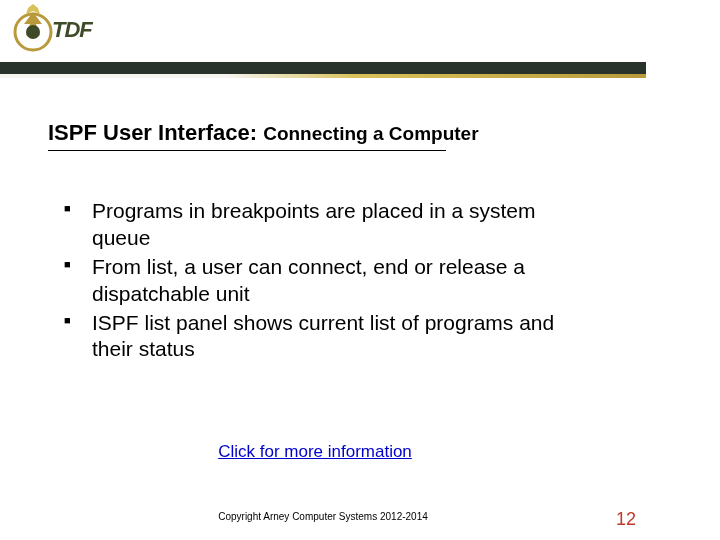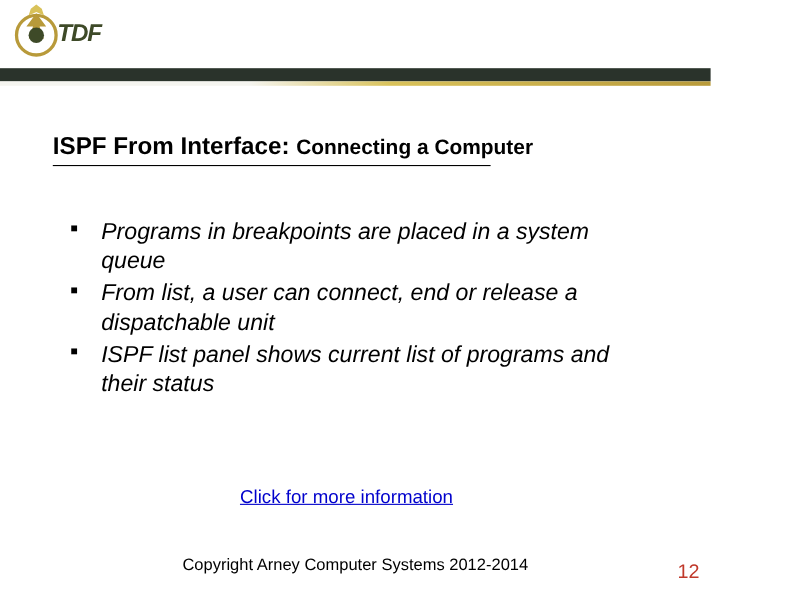--- a/index.html
+++ b/index.html
@@ -8,27 +8,27 @@
   .header { position: relative; height: 78px; }
   .logo-wrap { position: absolute; left: 10px; top: 2px; display: flex; align-items: center; }
   .logo-eagle { width: 46px; height: 56px; position: relative; }
   .logo-text { font-family: Arial, sans-serif; font-weight: 900; font-size: 22px; font-style: italic; color: #3e4a28; margin-left: -4px; letter-spacing: -1px; }
   .logo-sub { font-size: 5px; color: #3e4a28; position: absolute; left: 58px; top: 34px; letter-spacing: 0; }
   .dark-bar { position: absolute; top: 62px; left: 0; right: 0; height: 12px; background: #2a332b; }
   .gold-bar { position: absolute; top: 74px; left: 0; right: 0; height: 4px; background: linear-gradient(to right, #f5f5f0 0%, #f5f5f0 35%, #d9c25a 55%, #b89a3a 100%); }
   .title { position: absolute; left: 48px; top: 120px; font-size: 22px; font-weight: bold; color: #000; }
   .title .sub { font-size: 19px; font-weight: bold; }
   .title-underline { position: absolute; left: 48px; top: 150px; width: 398px; height: 1px; background: #000; }
-  .body { position: absolute; left: 64px; top: 198px; right: 50px; font-style: italic; }
+  .body { position: absolute; left: 64px; top: 198px; right: 50px; }
   .body ul { list-style: none; }
   .body li { position: relative; padding-left: 28px; font-size: 21px; line-height: 1.28; color: #000; margin-bottom: 2px; }
   .body li::before { content: "■"; position: absolute; left: 0; top: 3px; font-size: 11px; color: #000; }
   .link-line { position: absolute; left: 0; right: 16px; top: 442px; text-align: center; }
   .link-line a { color: #0000cc; font-size: 17px; text-decoration: underline; cursor: pointer; }
-  .copyright { position: absolute; left: 0; right: 0; bottom: 18px; text-align: center; font-size: 15px; color: #000; }
+  .copyright { position: absolute; left: 0; right: 0; bottom: 18px; text-align: center; font-size: 10px; color: #000; }
   .pagenum { position: absolute; right: 10px; bottom: 10px; font-size: 18px; color: #c0392b; }
 </style>
 </head>
 <body>
 
 <div class="slide">
 
   <div class="header">
     <div class="logo-wrap">
       <div class="logo-eagle">
@@ -40,21 +40,21 @@
         </svg>
       </div>
       <span class="logo-text">TDF</span>
       <span class="logo-sub"></span>
     </div>
     <div class="dark-bar"></div>
     <div class="gold-bar"></div>
   </div>
 
   <div class="title">
-    <span>ISPF From Interface: </span><span class="sub">Connecting a Computer</span>
+    <span>ISPF User Interface: </span><span class="sub">Connecting a Computer</span>
   </div>
   <div class="title-underline"></div>
 
   <div class="body">
     <ul>
       <li>Programs in breakpoints are placed in a system queue</li>
       <li>From list, a user can connect, end or release a dispatchable unit</li>
       <li>ISPF list panel shows current list of programs and their status</li>
     </ul>
   </div>

